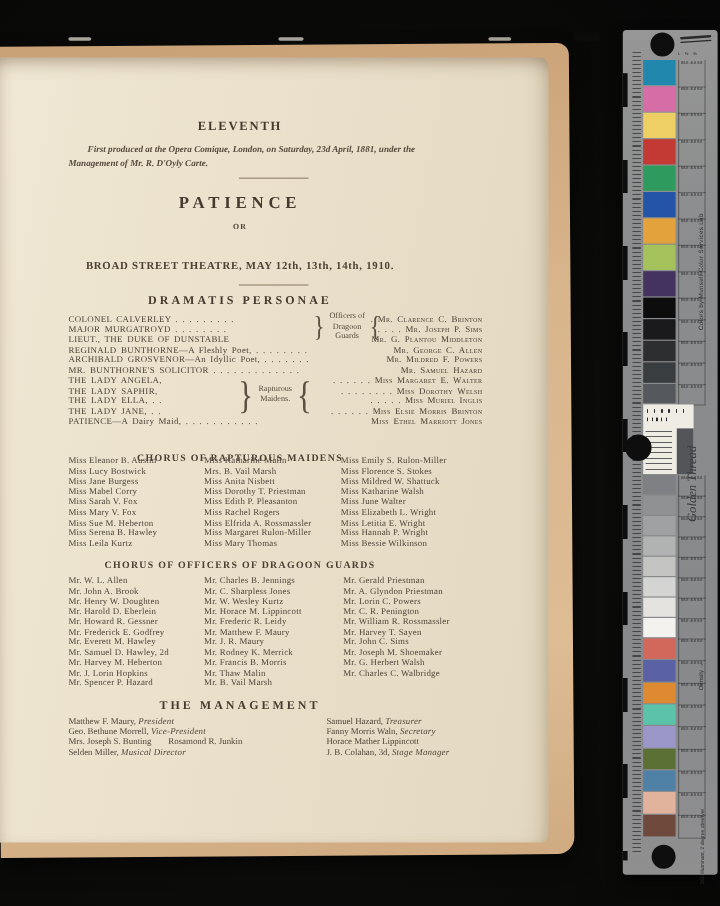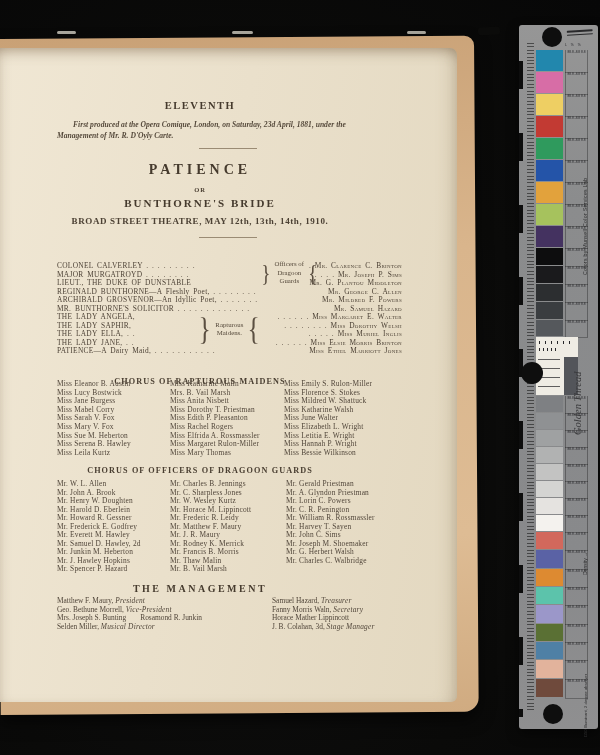--- a/index.html
+++ b/index.html
@@ -107,25 +107,25 @@
 
       <div class="abs center h-series" style="top:52px;">ELEVENTH</div>
 
       <div class="abs note" style="top:71px;text-indent:16px;">First produced at the Opera Comique, London, on Saturday, 23d April, 1881, under the</div>
       <div class="abs note" style="top:82px;">Management of Mr. R. D'Oyly Carte.</div>
 
       <div class="rule" style="top:100px;"></div>
 
       <div class="abs center h-title" style="top:114px;">PATIENCE</div>
       <div class="abs center h-or" style="top:138px;">OR</div>
-      <div class="abs center h-sub" style="top:149px;">BUNTHORNE'S BRIDE</div>
       <div class="abs center h-venue" style="top:168px;">BROAD STREET THEATRE, MAY 12th, 13th, 14th, 1910.</div>
 
       <div class="rule" style="top:189px;"></div>
 
+      <div class="abs center h-sec" style="top:197px;">DRAMATIS PERSONAE</div>
 
       <div class="cast">
 
       <div class="crow">
             <span class="role">COLONEL CALVERLEY . . . . . . . . .</span>
             <span class="fill"></span>
             <span class="perf">. Mr. Clarence C. Brinton</span>
           </div>
           <div class="crow">
             <span class="role">MAJOR MURGATROYD . . . . . . . .</span>
@@ -242,22 +242,22 @@
       <div class="ccol ocol" style="left:57px;top:432px;">
 
       <div>Mr. W. L. Allen</div>
           <div>Mr. John A. Brook</div>
           <div>Mr. Henry W. Doughten</div>
           <div>Mr. Harold D. Eberlein</div>
           <div>Mr. Howard R. Gessner</div>
           <div>Mr. Frederick E. Godfrey</div>
           <div>Mr. Everett M. Hawley</div>
           <div>Mr. Samuel D. Hawley, 2d</div>
-          <div>Mr. Junkin M. Heberton</div>
-          <div>Mr. J. Hawley Hopkins</div>
+          <div>Mr. Harvey M. Heberton</div>
+          <div>Mr. J. Lorin Hopkins</div>
           <div>Mr. Spencer P. Hazard</div>
         </div>
       <div class="ccol ocol" style="left:170px;top:432px;">
 
       <div>Mr. Charles B. Jennings</div>
           <div>Mr. C. Sharpless Jones</div>
           <div>Mr. W. Wesley Kurtz</div>
           <div>Mr. Horace M. Lippincott</div>
           <div>Mr. Frederic R. Leidy</div>
           <div>Mr. Matthew F. Maury</div>

